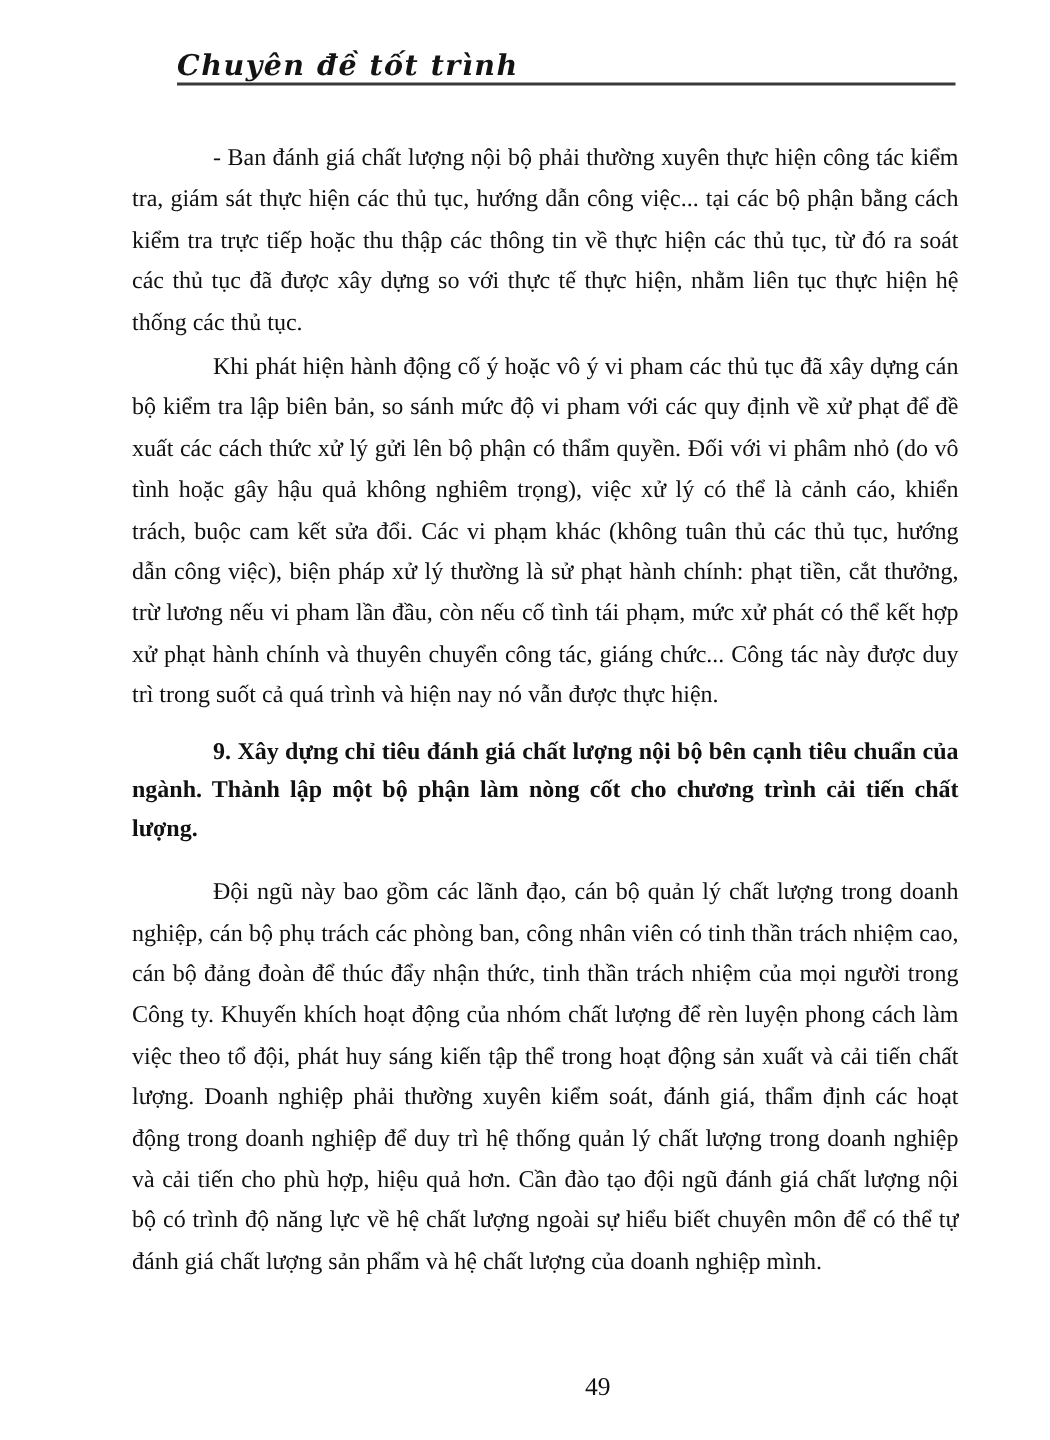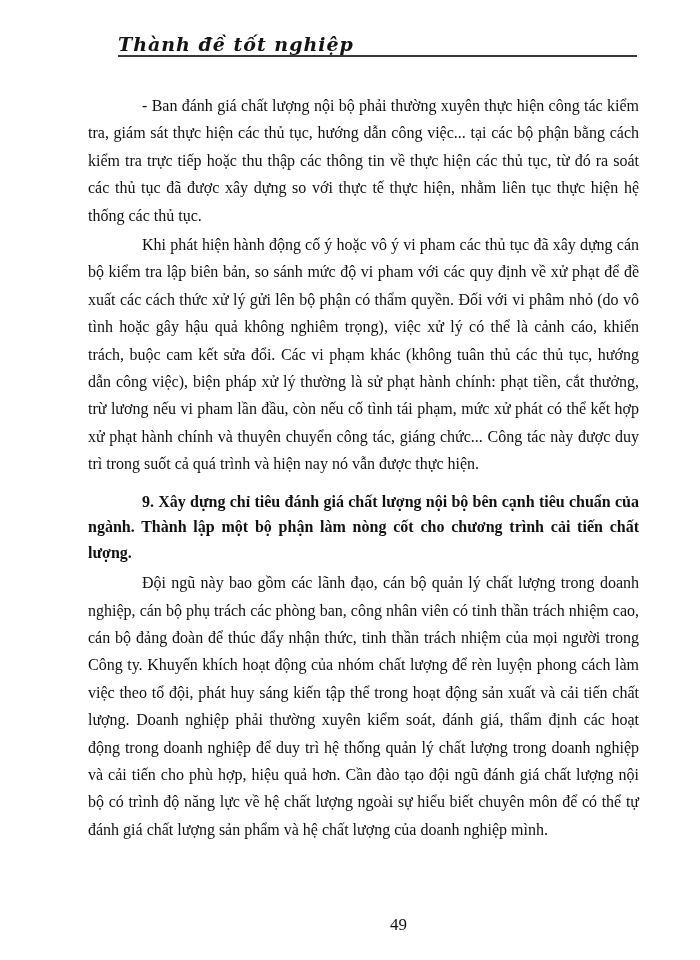--- a/index.html
+++ b/index.html
@@ -47,36 +47,36 @@
     margin: 0 0 2px 0;
     font-size: 16px;
     line-height: 27.4px;
     text-align: justify;
     text-indent: 54px;
   }
   .content p.heading-para {
     font-weight: bold;
     line-height: 25.5px;
     margin-top: 11px;
-    margin-bottom: 4px;
+    margin-bottom: 16px;
   }
   .footer-page-number {
     position: absolute;
     left: 390px;
     top: 915px;
     font-size: 17px;
     color: #111111;
   }
 </style>
 </head>
 <body>
 
 <div class="page">
 
-  <span class="header-title">Thành đề tốt nghiệp</span>
+  <span class="header-title">Chuyên đề tốt trình</span>
   <div class="header-rule"></div>
 
   <div class="content">
     <p class="body-para">- Ban đánh giá chất lượng nội bộ phải thường xuyên thực hiện công tác kiểm tra, giám sát thực hiện các thủ tục, hướng dẫn công việc... tại các bộ phận bằng cách kiểm tra trực tiếp hoặc thu thập các thông tin về thực hiện các thủ tục, từ đó ra soát các thủ tục đã được xây dựng so với thực tế thực hiện, nhằm liên tục thực hiện hệ thống các thủ tục.</p>
     <p class="body-para">Khi phát hiện hành động cố ý hoặc vô ý vi pham các thủ tục đã xây dựng cán bộ kiểm tra lập biên bản, so sánh mức độ vi pham với các quy định về xử phạt để đề xuất các cách thức xử lý gửi lên bộ phận có thẩm quyền. Đối với vi phâm nhỏ (do vô tình hoặc gây hậu quả không nghiêm trọng), việc xử lý có thể là cảnh cáo, khiển trách, buộc cam kết sửa đổi. Các vi phạm khác (không tuân thủ các thủ tục, hướng dẫn công việc), biện pháp xử lý thường là sử phạt hành chính: phạt tiền, cắt thưởng, trừ lương nếu vi pham lần đầu, còn nếu cố tình tái phạm, mức xử phát có thể kết hợp xử phạt hành chính và thuyên chuyển công tác, giáng chức... Công tác này được duy trì trong suốt cả quá trình và hiện nay nó vẫn được thực hiện.</p>
     <p class="heading-para">9. Xây dựng chỉ tiêu đánh giá chất lượng nội bộ bên cạnh tiêu chuẩn của ngành. Thành lập một bộ phận làm nòng cốt cho chương trình cải tiến chất lượng.</p>
     <p class="body-para">Đội ngũ này bao gồm các lãnh đạo, cán bộ quản lý chất lượng trong doanh nghiệp, cán bộ phụ trách các phòng ban, công nhân viên có tinh thần trách nhiệm cao, cán bộ đảng đoàn để thúc đẩy nhận thức, tinh thần trách nhiệm của mọi người trong Công ty. Khuyến khích hoạt động của nhóm chất lượng để rèn luyện phong cách làm việc theo tổ đội, phát huy sáng kiến tập thể trong hoạt động sản xuất và cải tiến chất lượng. Doanh nghiệp phải thường xuyên kiểm soát, đánh giá, thẩm định các hoạt động trong doanh nghiệp để duy trì hệ thống quản lý chất lượng trong doanh nghiệp và cải tiến cho phù hợp, hiệu quả hơn. Cần đào tạo đội ngũ đánh giá chất lượng nội bộ có trình độ năng lực về hệ chất lượng ngoài sự hiểu biết chuyên môn để có thể tự đánh giá chất lượng sản phẩm và hệ chất lượng của doanh nghiệp mình.</p>
   </div>
 
   <div class="footer-page-number">49</div>

